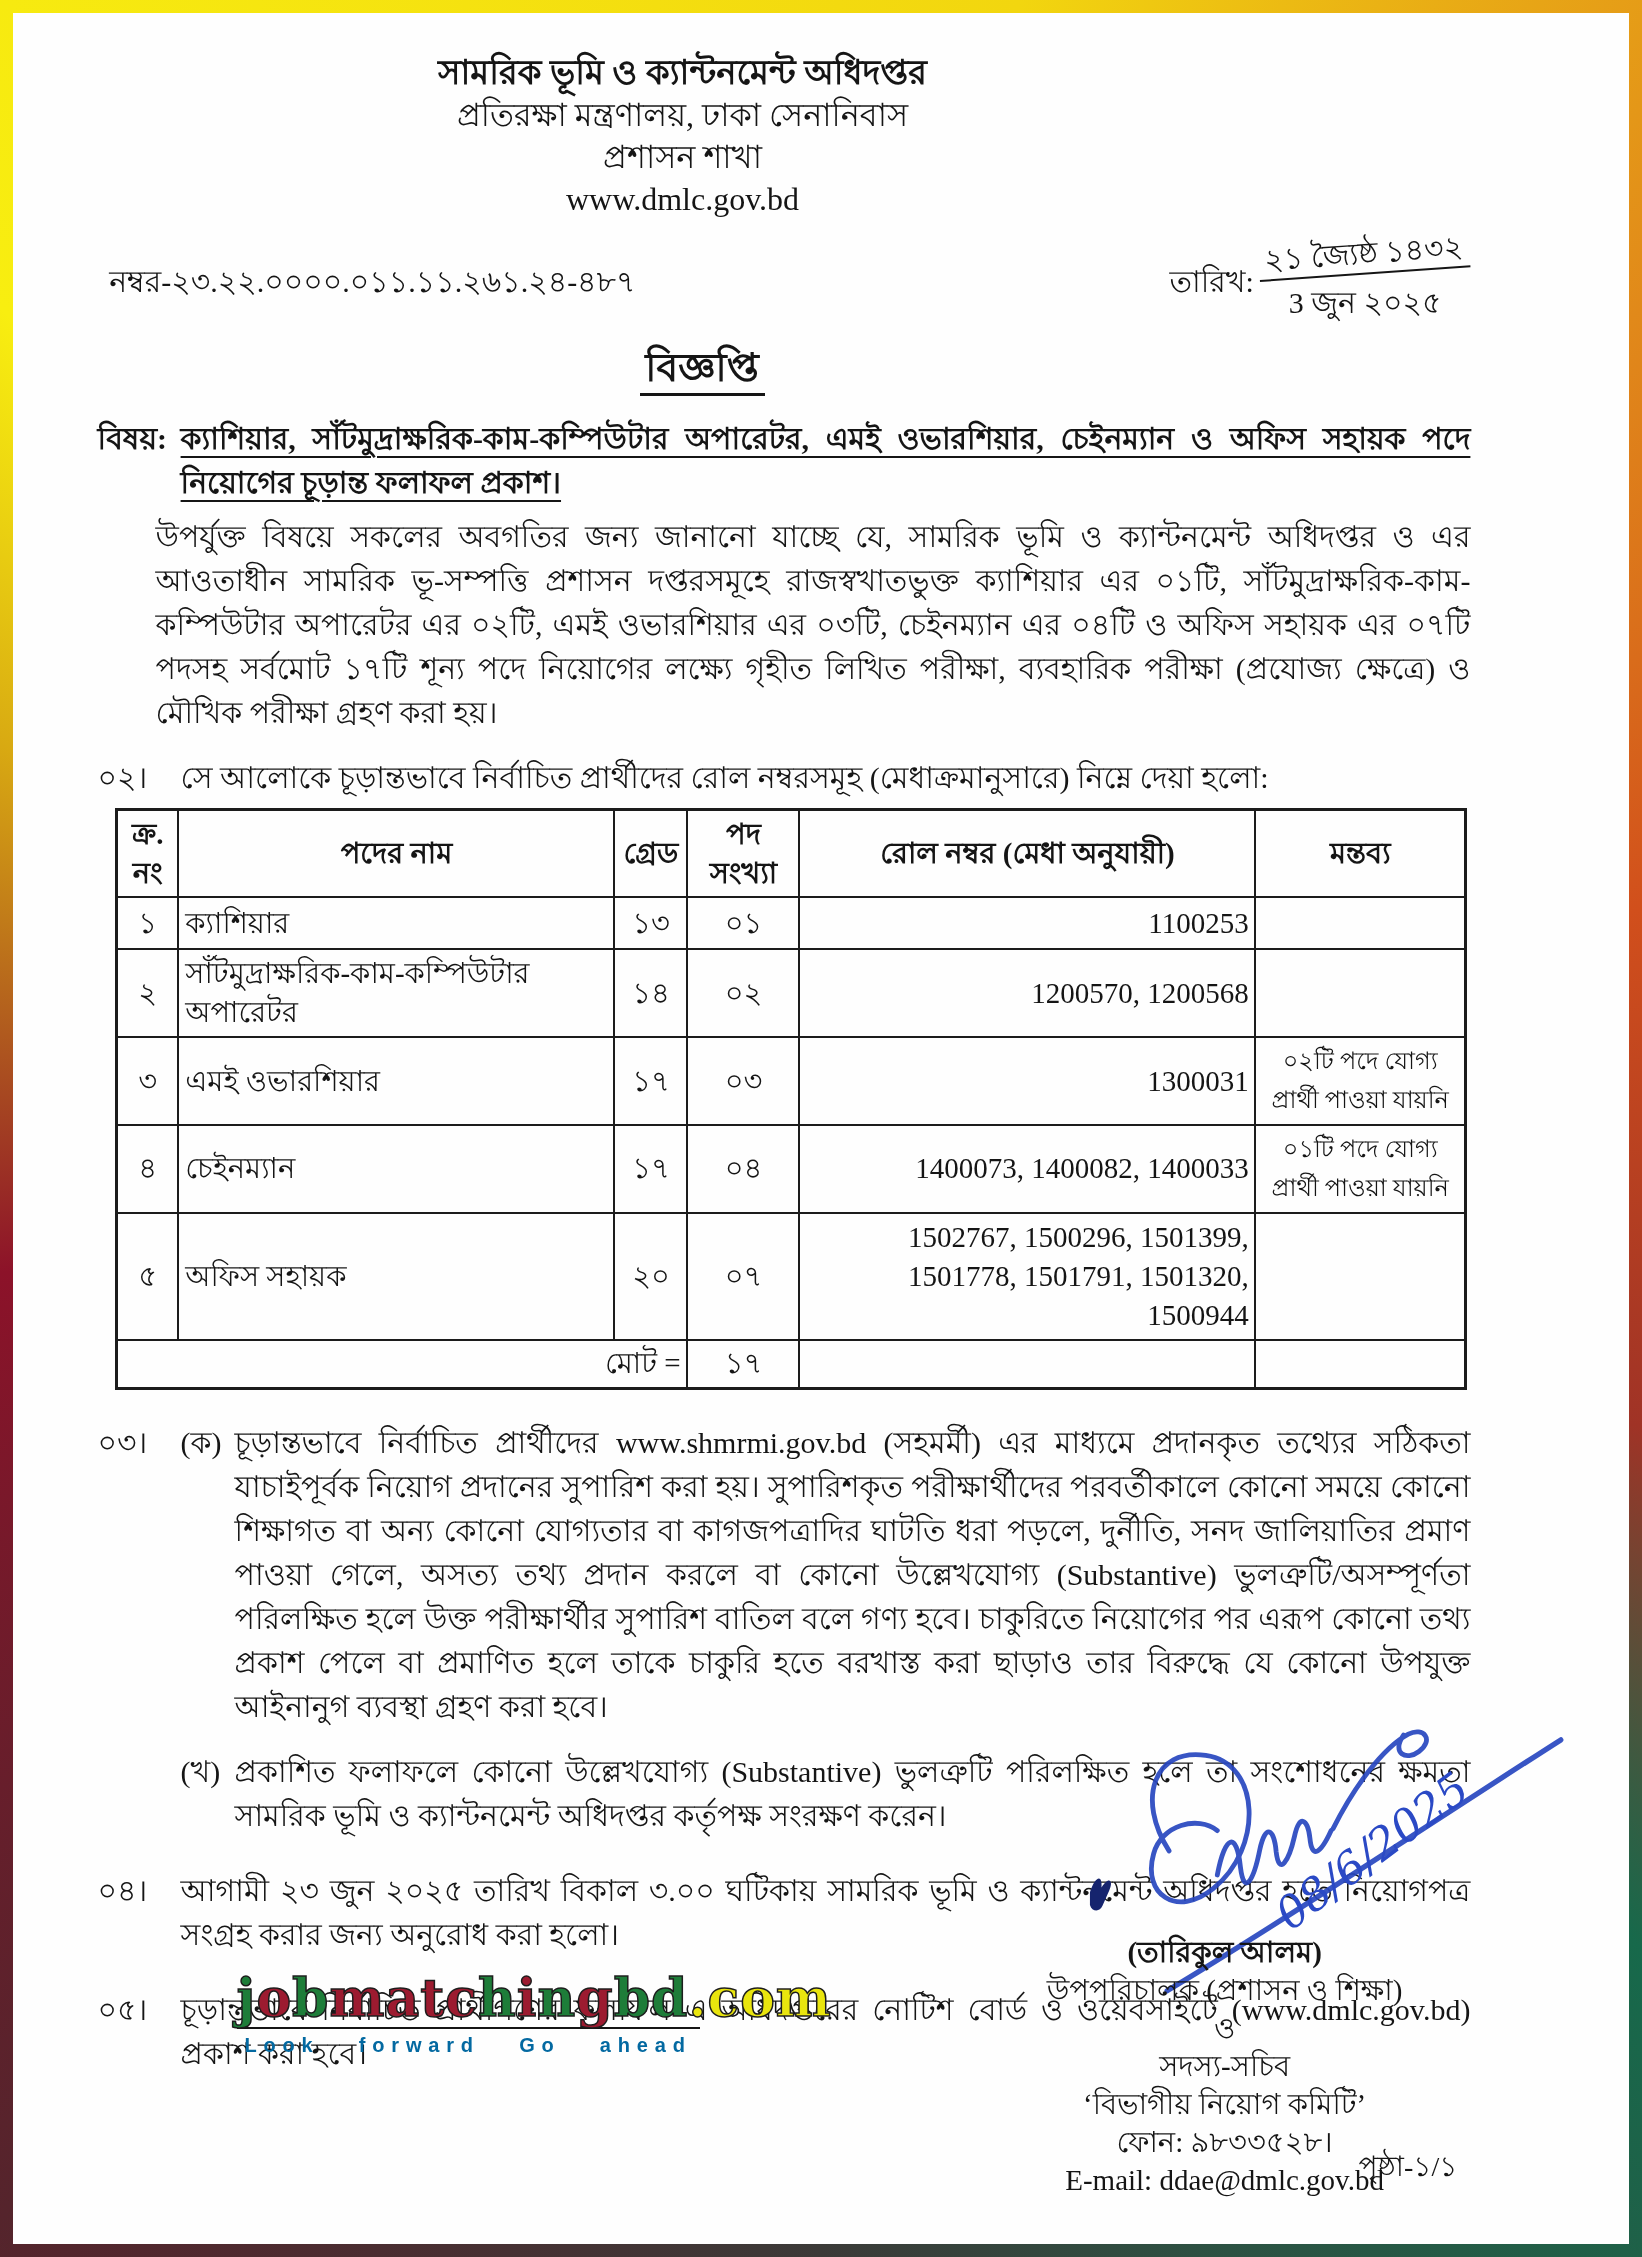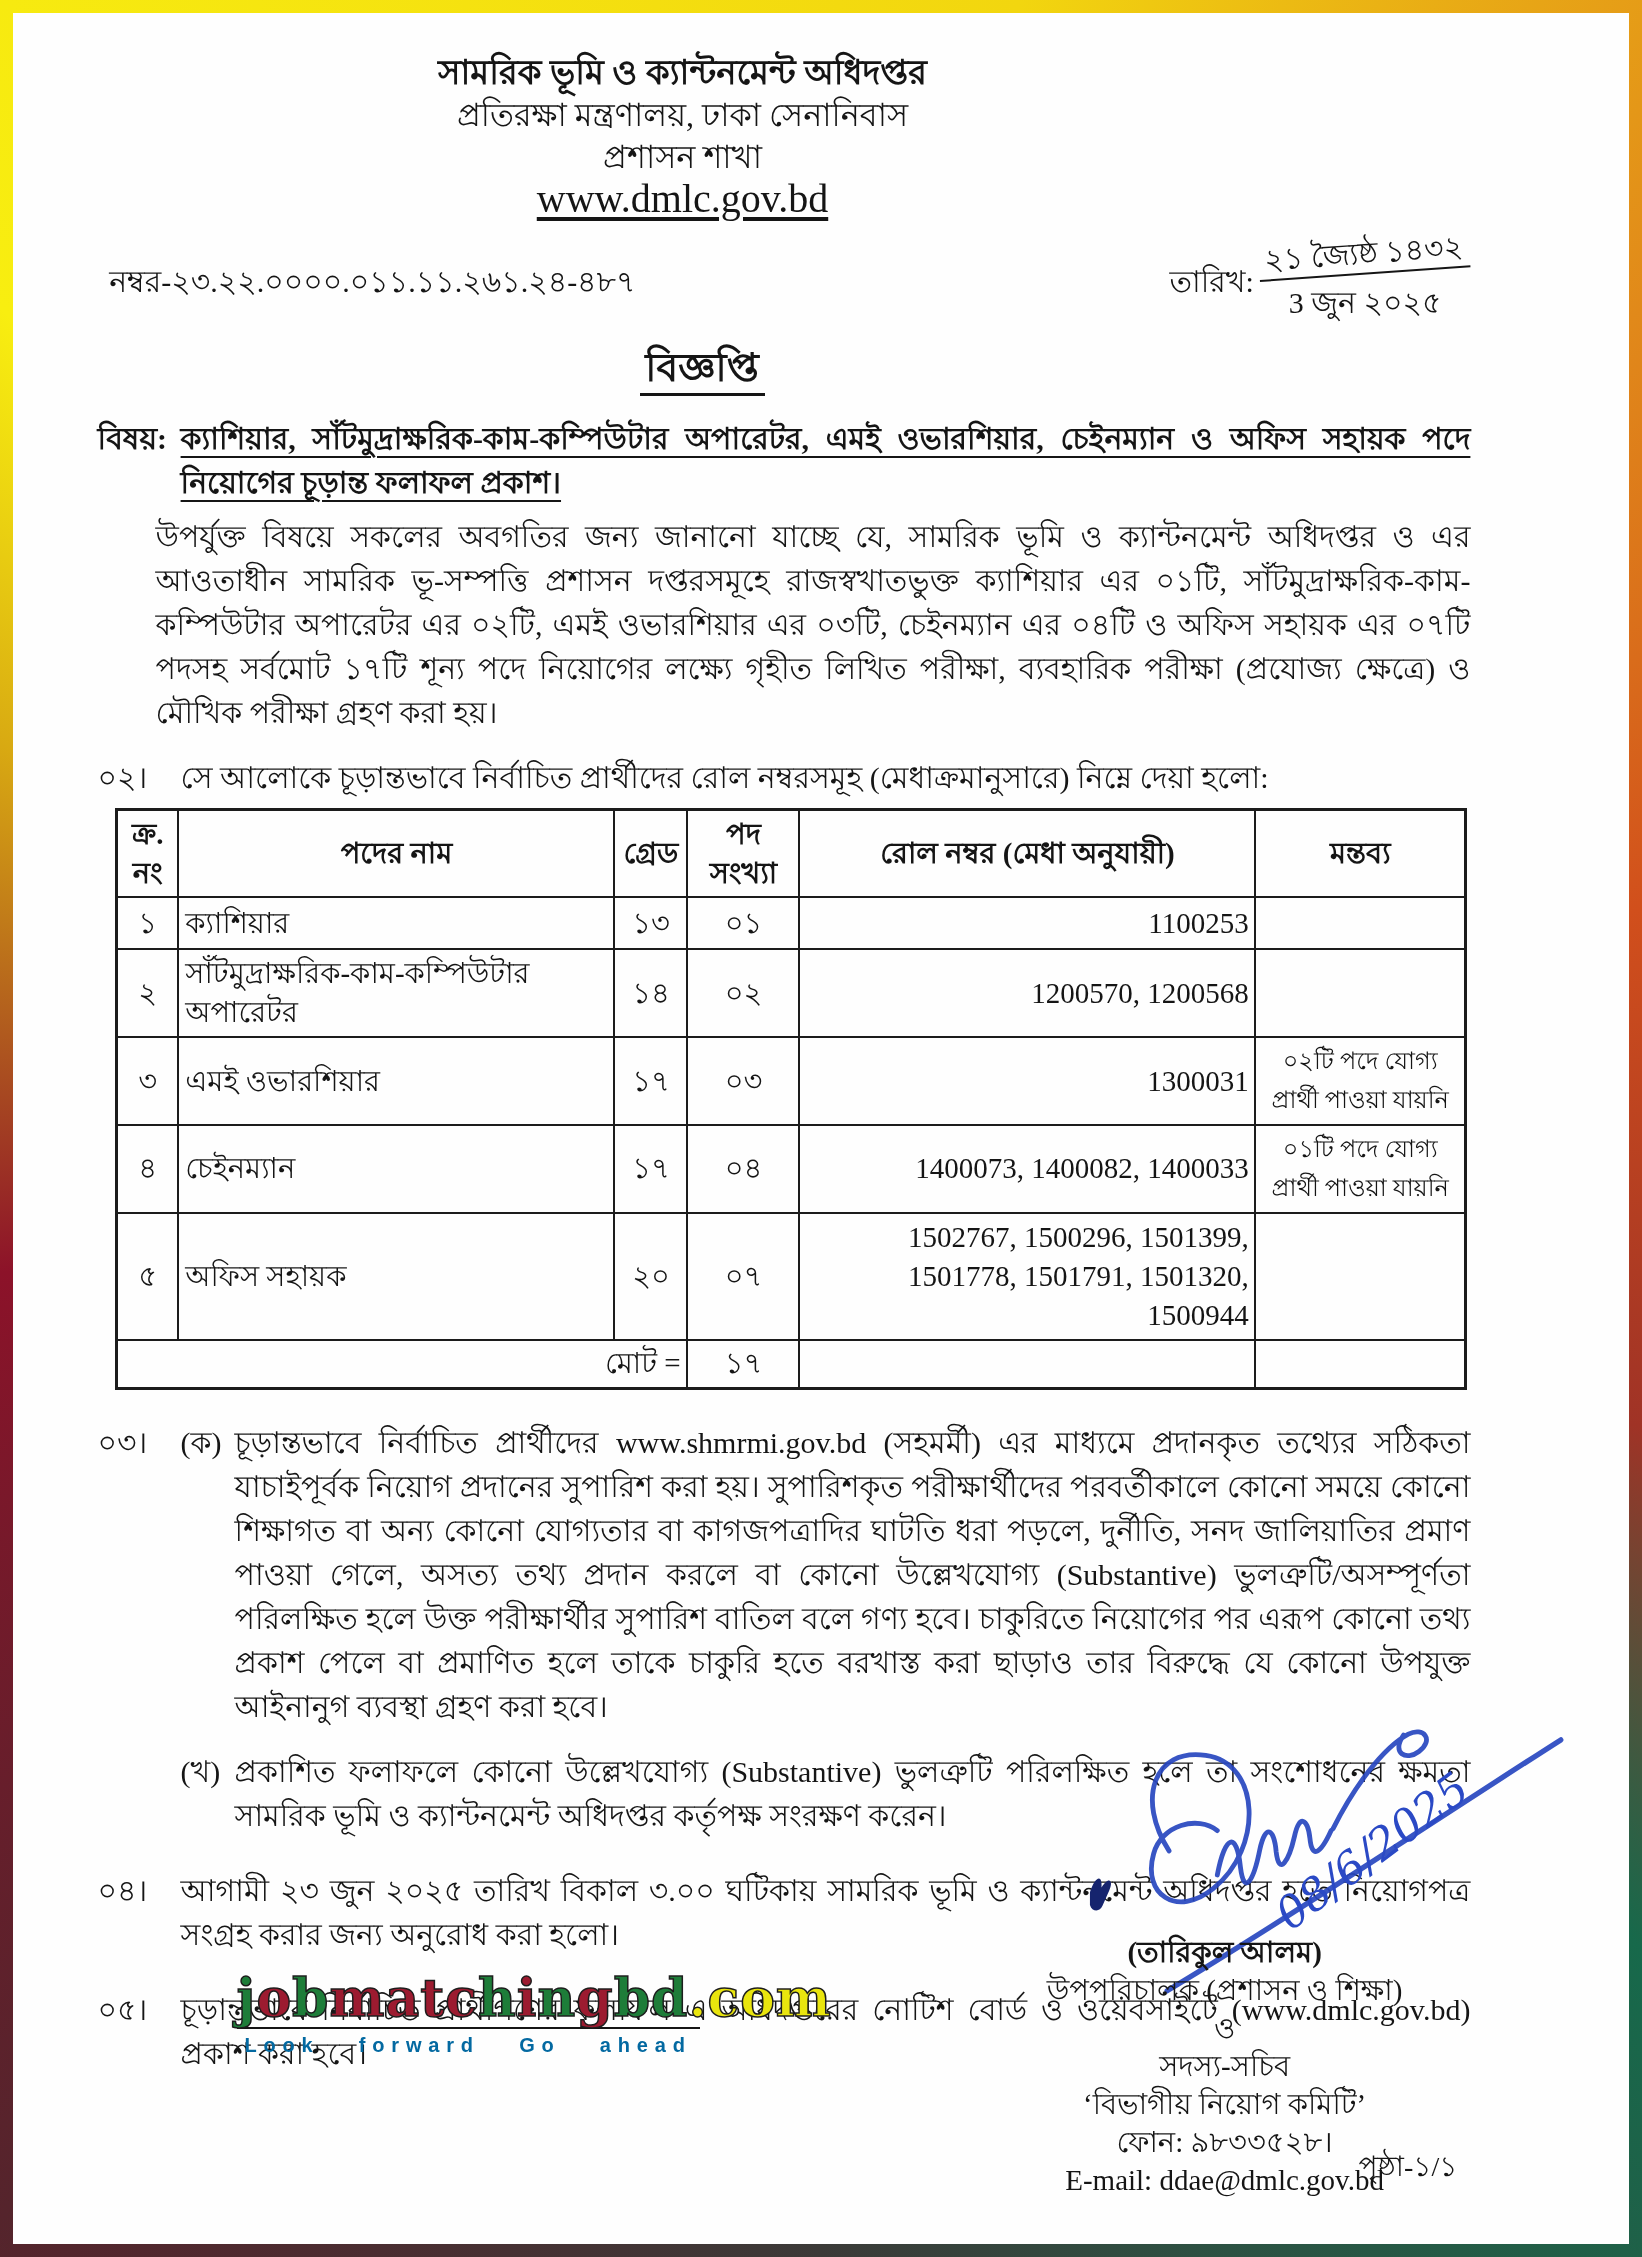--- a/index.html
+++ b/index.html
@@ -13,21 +13,21 @@
   .sheet{
     width:100%;height:100%;background:#fefefe;box-sizing:border-box;
     position:relative;padding:39px 159px 0 85px;
     font-family:"Liberation Serif", serif;color:#151515;
     font-size:30px;line-height:44px;
   }
   
   .doc-header{text-align:center;margin-right:203px;line-height:42px;}
   .h-bold{font-weight:bold;font-size:34px;}
   .h-line{font-size:32px;}
-  .h-web{font-size:40px;text-decoration:underline;text-underline-offset:4.8px;}
+  .h-web{font-size:32px;text-underline-offset:4.8px;}
   
   .ref-row{display:flex;justify-content:space-between;align-items:center;margin-top:23px;}
   .ref-no{font-size:30px;margin-left:11.6px;}
   .date-block{display:flex;align-items:center;gap:5.8px;}
   .date-label{font-size:30px;}
   .date-frac{display:inline-block;text-align:center;}
   .date-top{display:block;border-bottom:2.9px solid #151515;padding:0 5.8px 1.9px 5.8px;
             line-height:35px;transform:rotate(-4deg);transform-origin:left bottom;}
   .date-bottom{display:block;line-height:39px;padding-top:1.9px;}
   

